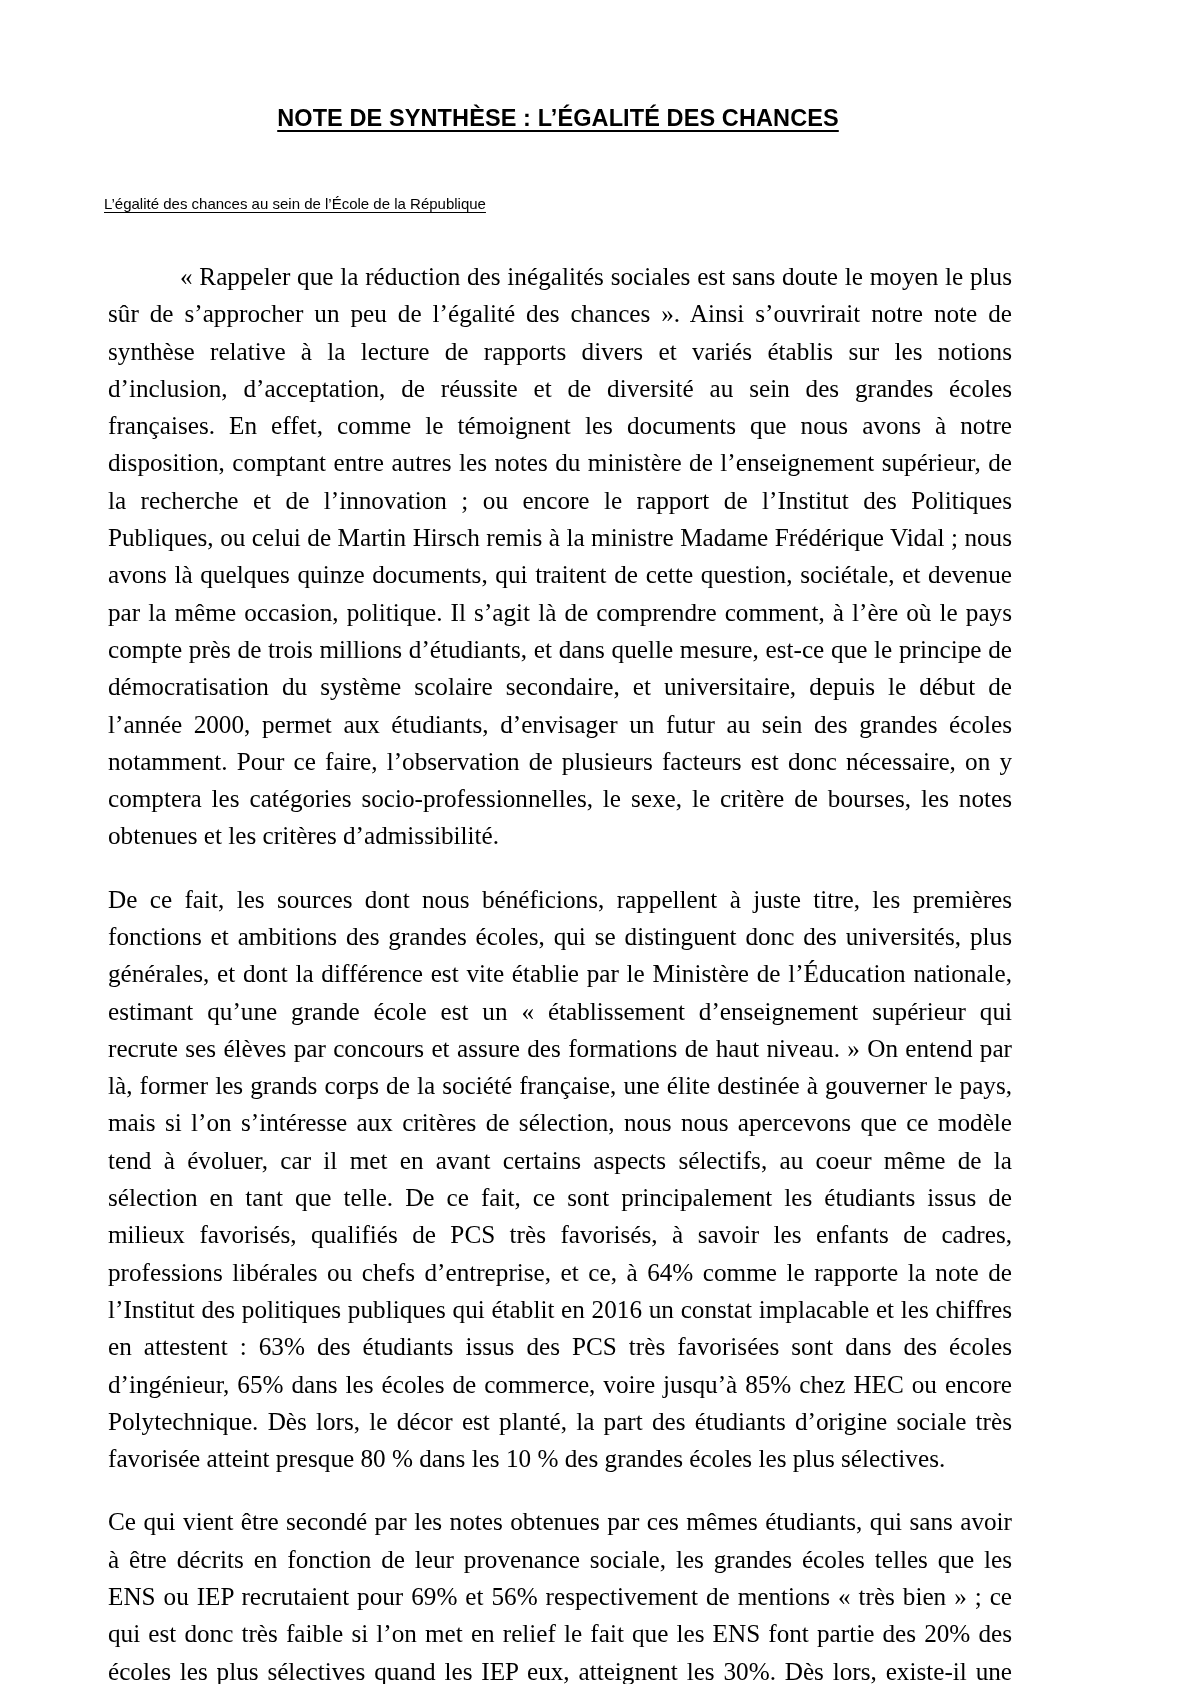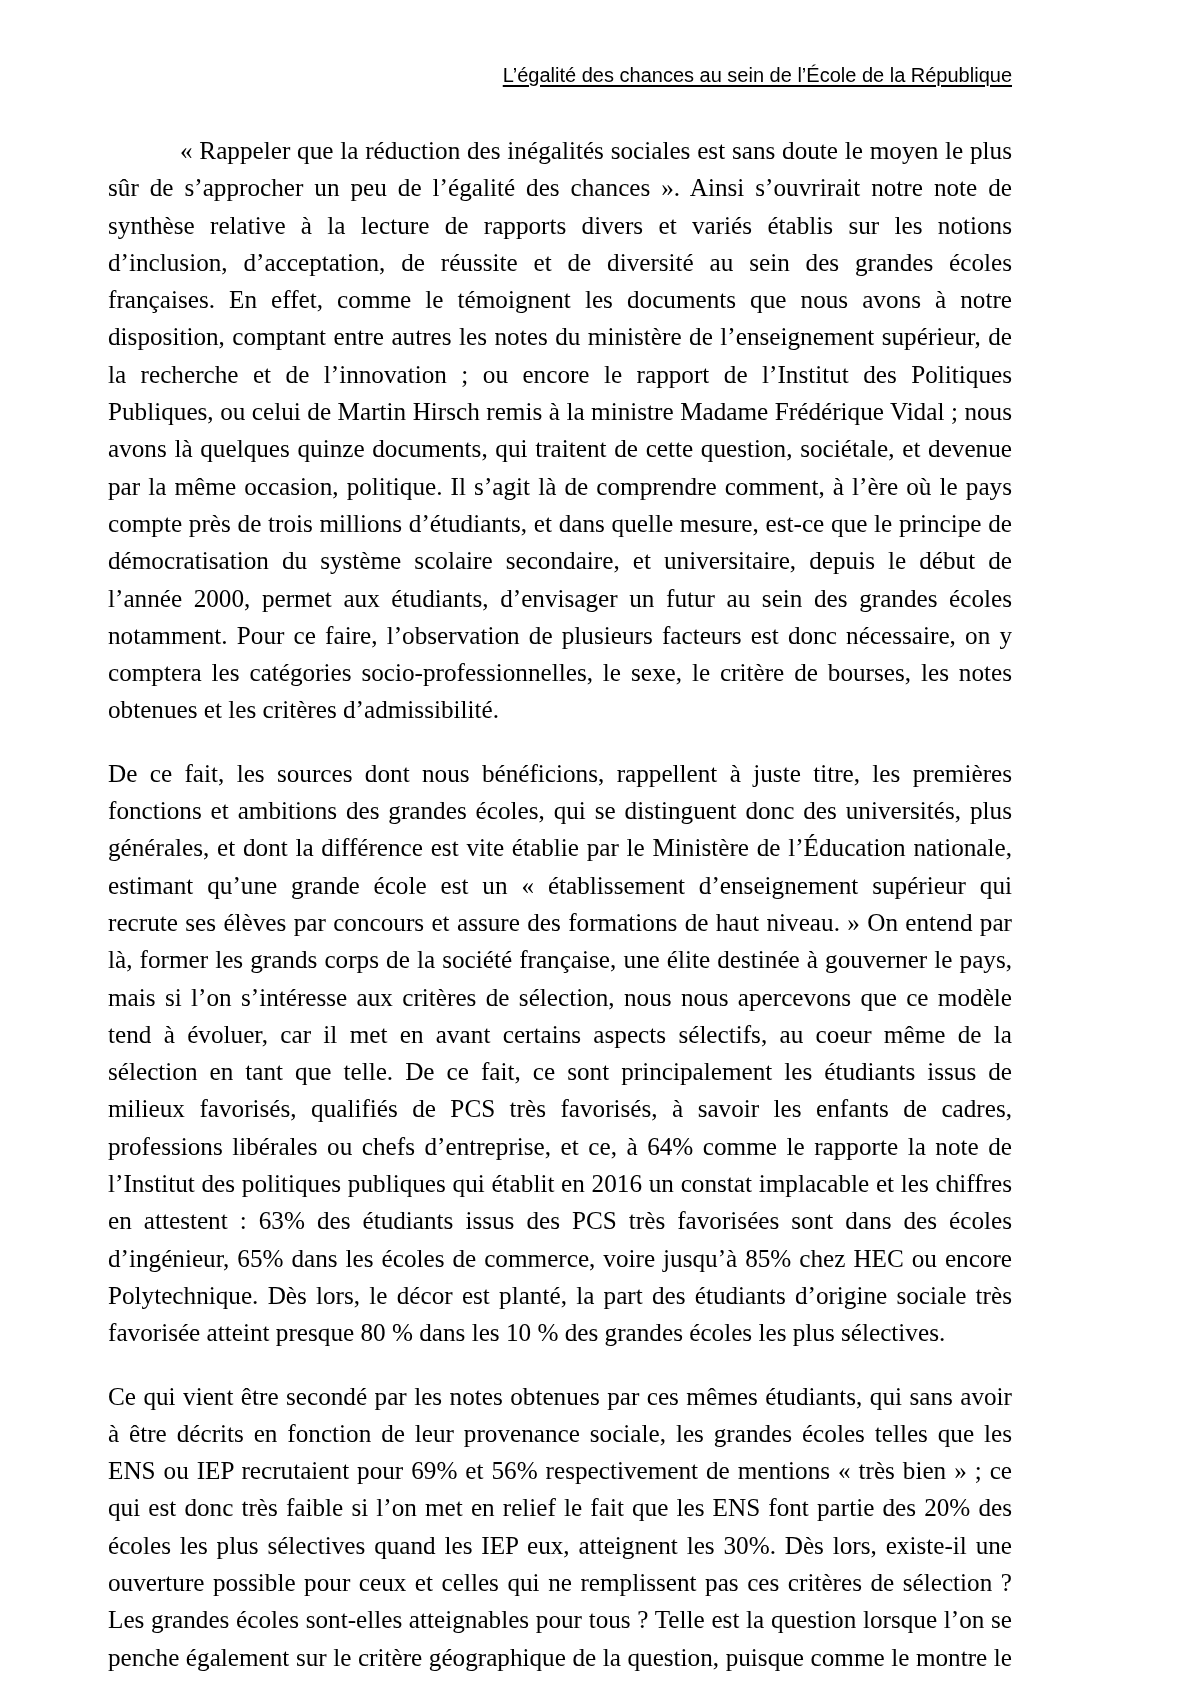--- a/index.html
+++ b/index.html
@@ -34,22 +34,22 @@
     text-align: center;
     text-decoration: underline;
     text-underline-offset: 4px;
     margin: 0;
     padding-top: 104px;
     line-height: 1.2;
   }
   .doc-subtitle {
     font-family: "Liberation Sans", "DejaVu Sans", sans-serif;
     font-weight: normal;
-    font-size: 20px;
-    text-align: right;
+    font-size: 15px;
+    text-align: left;
     text-decoration: underline;
     text-underline-offset: 3px;
     margin: 0;
     padding-top: 63px;
     line-height: 1.25;
   }
   .body-block {
     margin-top: 44px;
   }
   p.para {
@@ -66,20 +66,21 @@
   p.para:last-child {
     margin-bottom: 0;
   }
 </style>
 </head>
 <body>
 
 <div class="page">
   <div class="content">
 
+    <h1 class="doc-title">NOTE DE SYNTHÈSE : L’ÉGALITÉ DES CHANCES</h1>
 
     <h2 class="doc-subtitle">L’égalité des chances au sein de l’École de la République</h2>
 
     <div class="body-block">
       <p class="para indented">« Rappeler que la réduction des inégalités sociales est sans doute le moyen le plus sûr de s’approcher un peu de l’égalité des chances ». Ainsi s’ouvrirait notre note de synthèse relative à la lecture de rapports divers et variés établis sur les notions d’inclusion, d’acceptation, de réussite et de diversité au sein des grandes écoles françaises. En effet, comme le témoignent les documents que nous avons à notre disposition, comptant entre autres les notes du ministère de l’enseignement supérieur, de la recherche et de l’innovation ; ou encore le rapport de l’Institut des Politiques Publiques, ou celui de Martin Hirsch remis à la ministre Madame Frédérique Vidal ; nous avons là quelques quinze documents, qui traitent de cette question, sociétale, et devenue par la même occasion, politique. Il s’agit là de comprendre comment, à l’ère où le pays compte près de trois millions d’étudiants, et dans quelle mesure, est-ce que le principe de démocratisation du système scolaire secondaire, et universitaire, depuis le début de l’année 2000, permet aux étudiants, d’envisager un futur au sein des grandes écoles notamment. Pour ce faire, l’observation de plusieurs facteurs est donc nécessaire, on y comptera les catégories socio-professionnelles, le sexe, le critère de bourses, les notes obtenues et les critères d’admissibilité.</p>
       <p class="para">De ce fait, les sources dont nous bénéficions, rappellent à juste titre, les premières fonctions et ambitions des grandes écoles, qui se distinguent donc des universités, plus générales, et dont la différence est vite établie par le Ministère de l’Éducation nationale, estimant qu’une grande école est un « établissement d’enseignement supérieur qui recrute ses élèves par concours et assure des formations de haut niveau. » On entend par là, former les grands corps de la société française, une élite destinée à gouverner le pays, mais si l’on s’intéresse aux critères de sélection, nous nous apercevons que ce modèle tend à évoluer, car il met en avant certains aspects sélectifs, au coeur même de la sélection en tant que telle. De ce fait, ce sont principalement les étudiants issus de milieux favorisés, qualifiés de PCS très favorisés, à savoir les enfants de cadres, professions libérales ou chefs d’entreprise, et ce, à 64% comme le rapporte la note de l’Institut des politiques publiques qui établit en 2016 un constat implacable et les chiffres en attestent : 63% des étudiants issus des PCS très favorisées sont dans des écoles d’ingénieur, 65% dans les écoles de commerce, voire jusqu’à 85% chez HEC ou encore Polytechnique. Dès lors, le décor est planté, la part des étudiants d’origine sociale très favorisée atteint presque 80 % dans les 10 % des grandes écoles les plus sélectives.</p>
       <p class="para">Ce qui vient être secondé par les notes obtenues par ces mêmes étudiants, qui sans avoir à être décrits en fonction de leur provenance sociale, les grandes écoles telles que les ENS ou IEP recrutaient pour 69% et 56% respectivement de mentions « très bien » ; ce qui est donc très faible si l’on met en relief le fait que les ENS font partie des 20% des écoles les plus sélectives quand les IEP eux, atteignent les 30%. Dès lors, existe-il une ouverture possible pour ceux et celles qui ne remplissent pas ces critères de sélection ? Les grandes écoles sont-elles atteignables pour tous ? Telle est la question lorsque l’on se penche également sur le critère géographique de la question, puisque comme le montre le rapport de l’Institut des politiques publiques du 30 janvier 2021, « les grandes écoles sont très inégalement réparties sur le territoire : près du tiers sont situées en Île-de-France et 18 % sont à Paris. Cette concentration géographique est encore plus marquée lorsqu’on considère les 10 % des grandes écoles les plus sélectives : 35 % se situent à Paris, 35 % en Île-de-France (hors Paris) et seulement 30 % en dehors de l’Île-de-France ». Dans le propos, se retrouvera l’argument du rapport de M.Orbeti, qui constate que lors de la mise en place du programme de CEP, bien que ce dernier soit déployé de manière nationale, mais avec une tendance à privilégier les établissements parisiens, la mesure étant prise pour les franciliens avant tout, plus de 40 % des</p>
     </div>
 
   </div>

